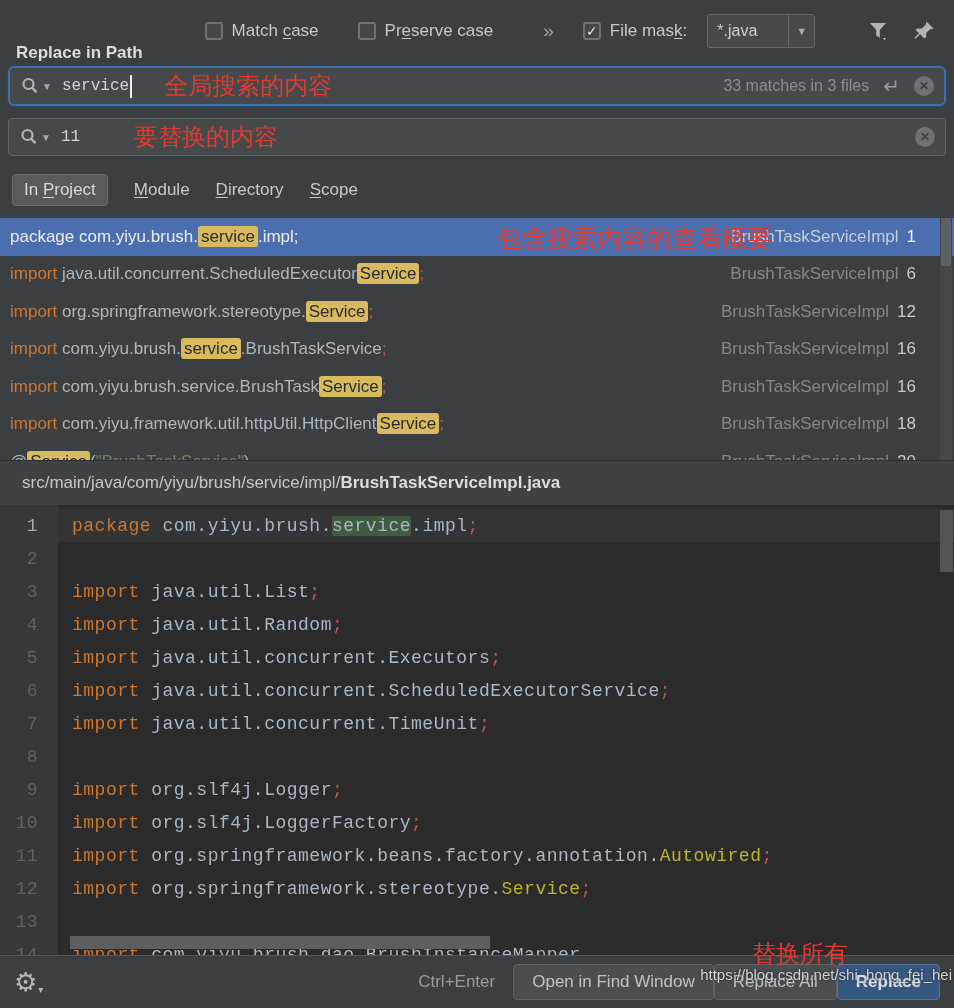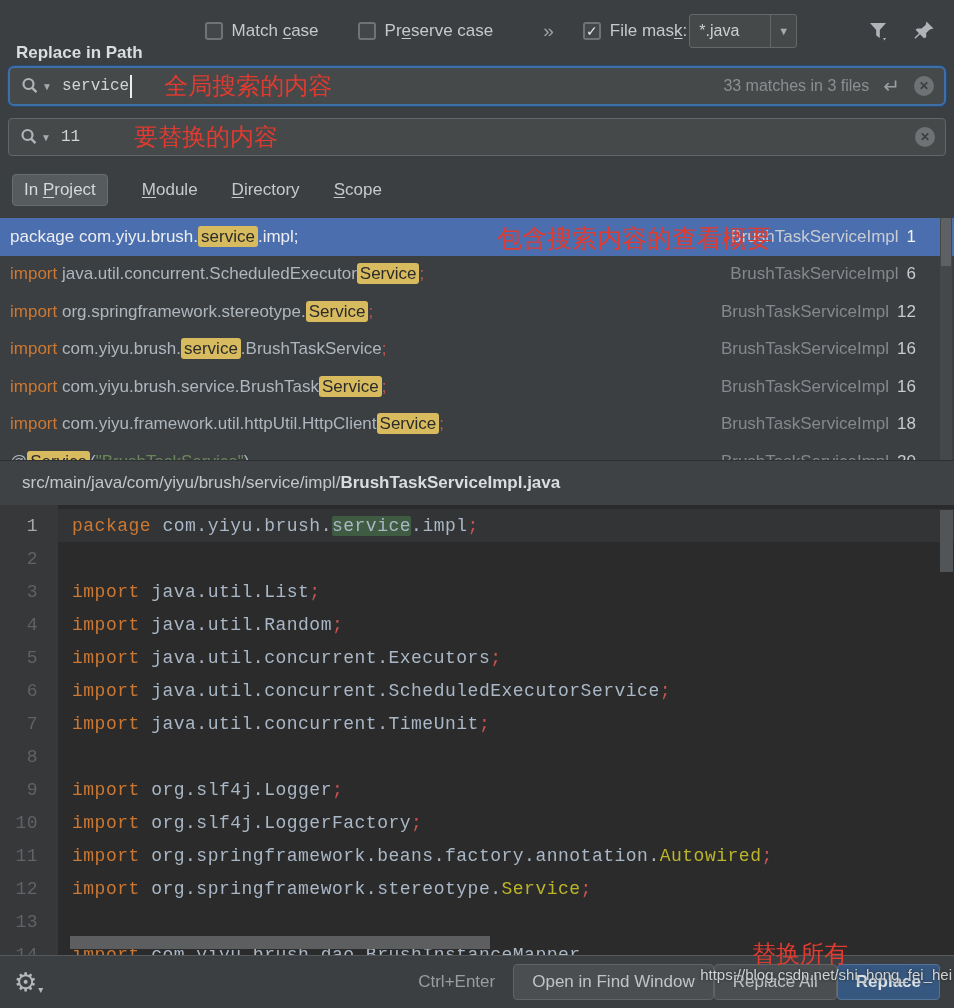--- a/index.html
+++ b/index.html
@@ -20,21 +20,21 @@
     width: 18px; height: 18px; border: 2px solid #6f7375; border-radius: 3px;
     background: #43474a; display: inline-flex; align-items: center; justify-content: center;
     font-size: 14px; color: #e8eaec; line-height: 1;
   }
   .cb-label { margin-left: 9px; font-size: 17px; color: #c6c9cc; white-space: pre; }
   .m-matchcase { margin-left: 52px; padding-left: 10px; }
   .m-preserve { margin-left: 39px; }
   .chevron2 { margin-left: 50px; font-size: 19px; color: #9fa3a6; }
   .m-filemask { margin-left: 29px; }
   .combo {
-    margin-left: 2px; width: 108px; height: 34px; background: #45494a;
+    margin-left: 20px; width: 108px; height: 34px; background: #45494a;
     border: 1px solid #646868; border-radius: 3px; display: flex; align-items: center;
   }
   .combo-value { flex: 1; padding-left: 9px; font-size: 16px; color: #cdd0d2; }
   .combo-arrow-btn {
     width: 26px; height: 100%; border-left: 1px solid #646868;
     display: flex; align-items: center; justify-content: center; color: #a7abae; font-size: 11px;
   }
   .toolbar-spacer { flex: 1; }
   .icon-btn { display: inline-flex; align-items: flex-end; }
   .pin-btn { margin-left: 22px; margin-right: 2px; }
@@ -60,21 +60,21 @@
   .field-spacer { flex: 1; }
   .match-count { font-size: 16px; color: #8b8f92; }
   .enter-glyph { font-size: 20px; color: #9b9fa2; margin: 0 14px; }
   .close-circle {
     width: 20px; height: 20px; border-radius: 50%; background: #6e7275;
     color: #3b3e40; font-size: 12px; font-weight: bold;
     display: inline-flex; align-items: center; justify-content: center;
   }
 
   
-  .tabs { margin: 12px 0 0 12px; height: 44px; display: flex; align-items: center; gap: 34px; font-size: 17px; }
+  .tabs { margin: 12px 0 0 12px; height: 44px; display: flex; align-items: center; gap: 26px; font-size: 17px; }
   .tab { color: #c7cacd; }
   .tab-chip { background: #565b5e; border: 1px solid #686d70; border-radius: 4px; padding: 5px 11px; color: #d6d9db; }
 
   
   .results { margin-top: 6px; height: 242px; position: relative; overflow: hidden; background: #3c3f41; }
   .result-row {
     height: 37.5px; display: flex; align-items: center; padding: 0 38px 0 10px;
     font-size: 17px; color: #aeb6be; white-space: pre;
   }
   .result-row.selected { background: #4b6eaf; color: #eceef0; }

